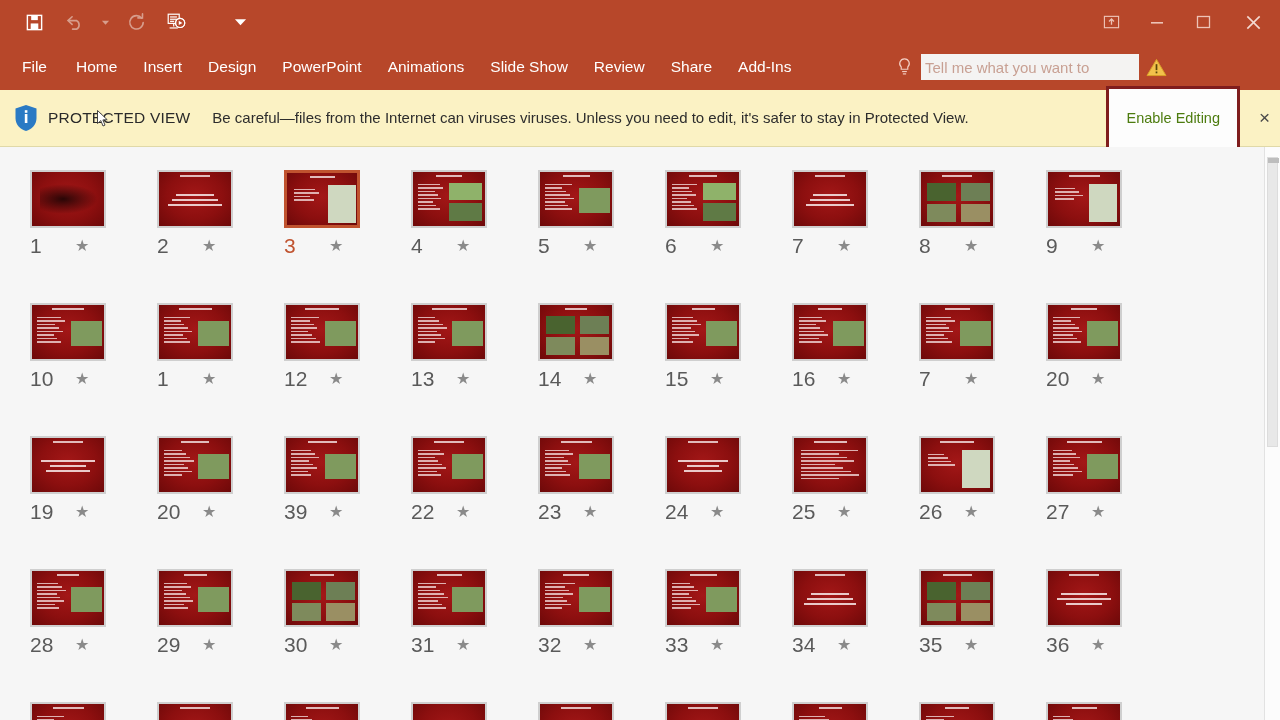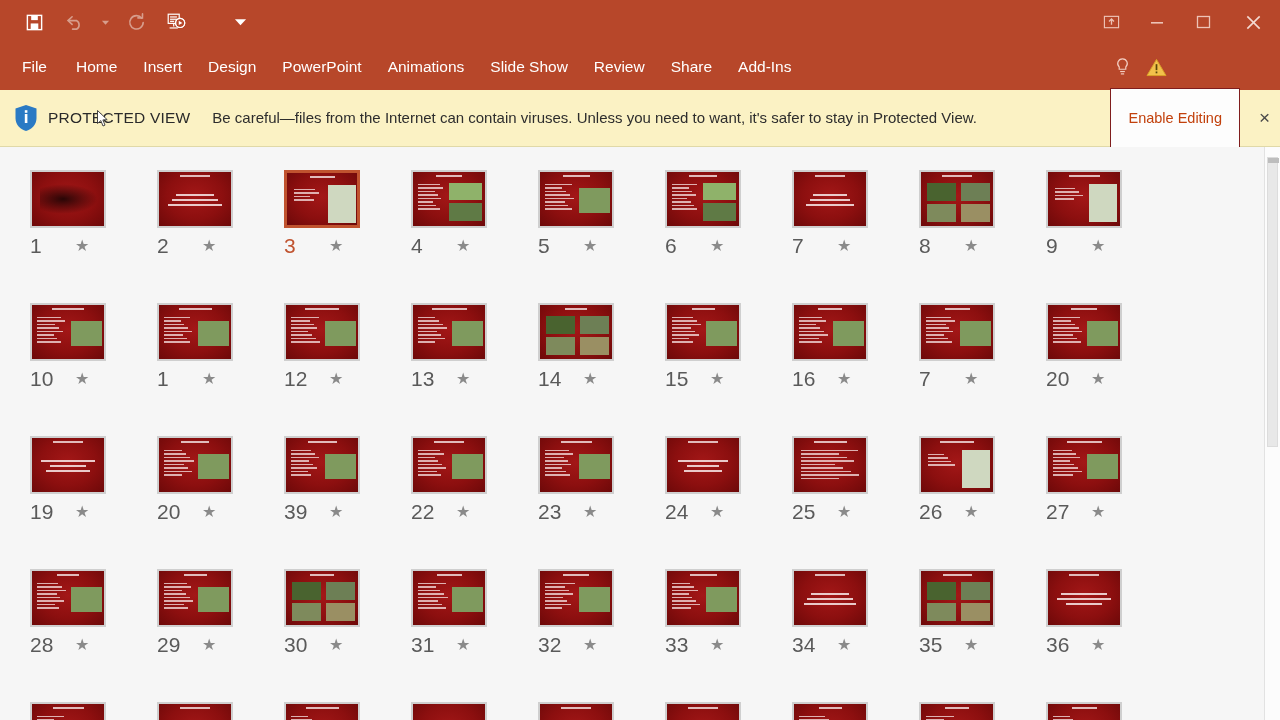--- a/index.html
+++ b/index.html
@@ -115,23 +115,23 @@
     font-size: 15px;
     color: #2d2d2d;
     line-height: 1.42;
     margin-left: 22px;
     max-width: 855px;
   }
   .pv-enable {
     position: absolute; right: 40px; top: 50%;
     transform: translateY(-50%);
     background: #fdfdfd;
-    border: 1px solid #7f1d1d;
+    border: 3px solid #7f1d1d;
     font-size: 14.5px;
-    color: #c2410c;
+    color: #4d7c0f;
     padding: 21px 17px;
     white-space: nowrap;
   }
   .pv-close {
     position: absolute; right: 4px; top: 50%;
     transform: translateY(-50%);
     font-size: 19px; color: #4a4a4a;
     padding: 2px 6px;
   }
   .cursor-arrow {
@@ -313,41 +313,44 @@
   <div class="tab">Add-Ins</div>
 
   <div class="tellme-wrap">
     <div class="bulb">
       <svg width="17" height="20" viewBox="0 0 18 22" fill="none" stroke="currentColor" stroke-width="1.3">
         <path d="M9 2 A5.2 5.2 0 0 0 5.4 11 V13.5 H12.6 V11 A5.2 5.2 0 0 0 9 2 Z"></path>
         <line x1="6.4" y1="16" x2="11.6" y2="16"></line>
         <line x1="7.2" y1="18.6" x2="10.8" y2="18.6"></line>
       </svg>
     </div>
+    <div class="tellme-box">
+      <span class="tellme-text">Tell me what you want to</span>
+    </div>
     <div class="warn-icon">
       <svg width="21" height="19" viewBox="0 0 22 20">
         <path d="M11 1.5 L21 18.5 L1 18.5 Z" fill="#f2c14b" stroke="#d9a227" stroke-width="1"></path>
         <rect x="10.1" y="6.5" width="1.8" height="6.3" fill="#5a4508"></rect>
         <rect x="10.1" y="14.2" width="1.8" height="1.9" fill="#5a4508"></rect>
       </svg>
     </div>
   </div>
 
 </div>
 
 <div class="pv-bar">
   <div class="pv-shield">
     <svg width="24" height="28" viewBox="0 0 24 28">
       <path d="M12 1 L22.5 4.4 V14 C22.5 21 17.6 25.2 12 27 C6.4 25.2 1.5 21 1.5 14 V4.4 Z" fill="#2a7ac4"></path>
       <rect x="10.8" y="10" width="2.6" height="9" fill="#ffffff"></rect>
       <rect x="10.8" y="6.2" width="2.6" height="2.6" fill="#ffffff"></rect>
     </svg>
   </div>
   <div class="pv-label">PROTECTED VIEW</div>
-  <div class="pv-msg">Be careful—files from the Internet can contain viruses. Unless you need to want, it's safer to stay in Protected View.</div>
+  <div class="pv-msg">Be careful—files from the Internet can viruses viruses. Unless you need to edit, it's safer to stay in Protected View.</div>
   <div class="pv-enable">Enable Editing</div>
   <div class="pv-close">×</div>
   <svg class="cursor-arrow" viewBox="0 0 12 18">
     <path d="M0.5 0.5 L0.5 13.5 L3.8 10.6 L6 16 L8 15.1 L5.9 9.9 L10.2 9.7 Z" fill="#ffffff" stroke="#333" stroke-width="0.9"></path>
   </svg>
 </div>
 
 <div class="sorter">
   <div class="grid" id="slide-grid">
       <div class="cell">

